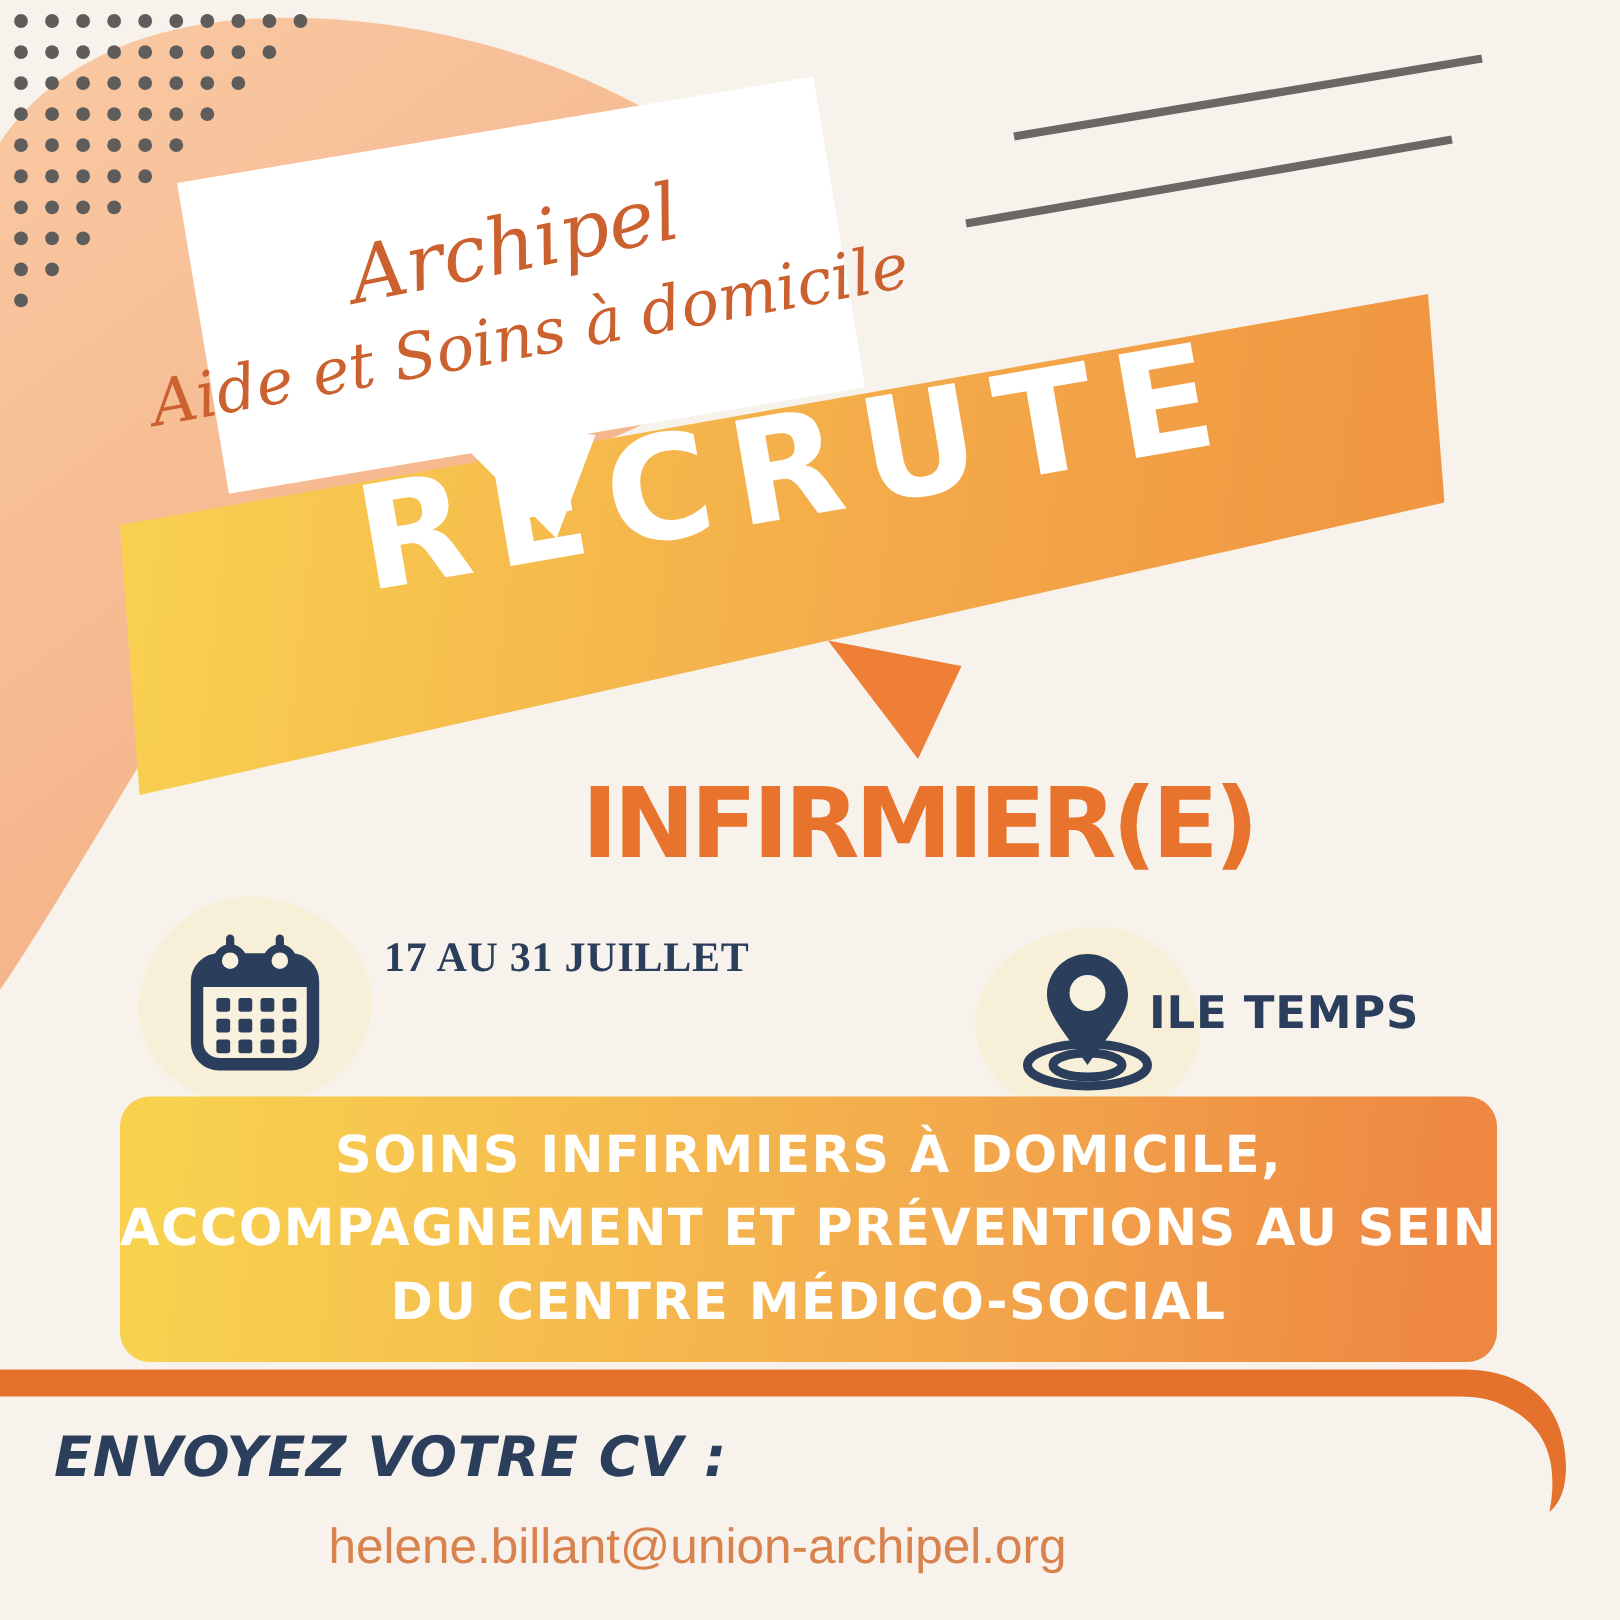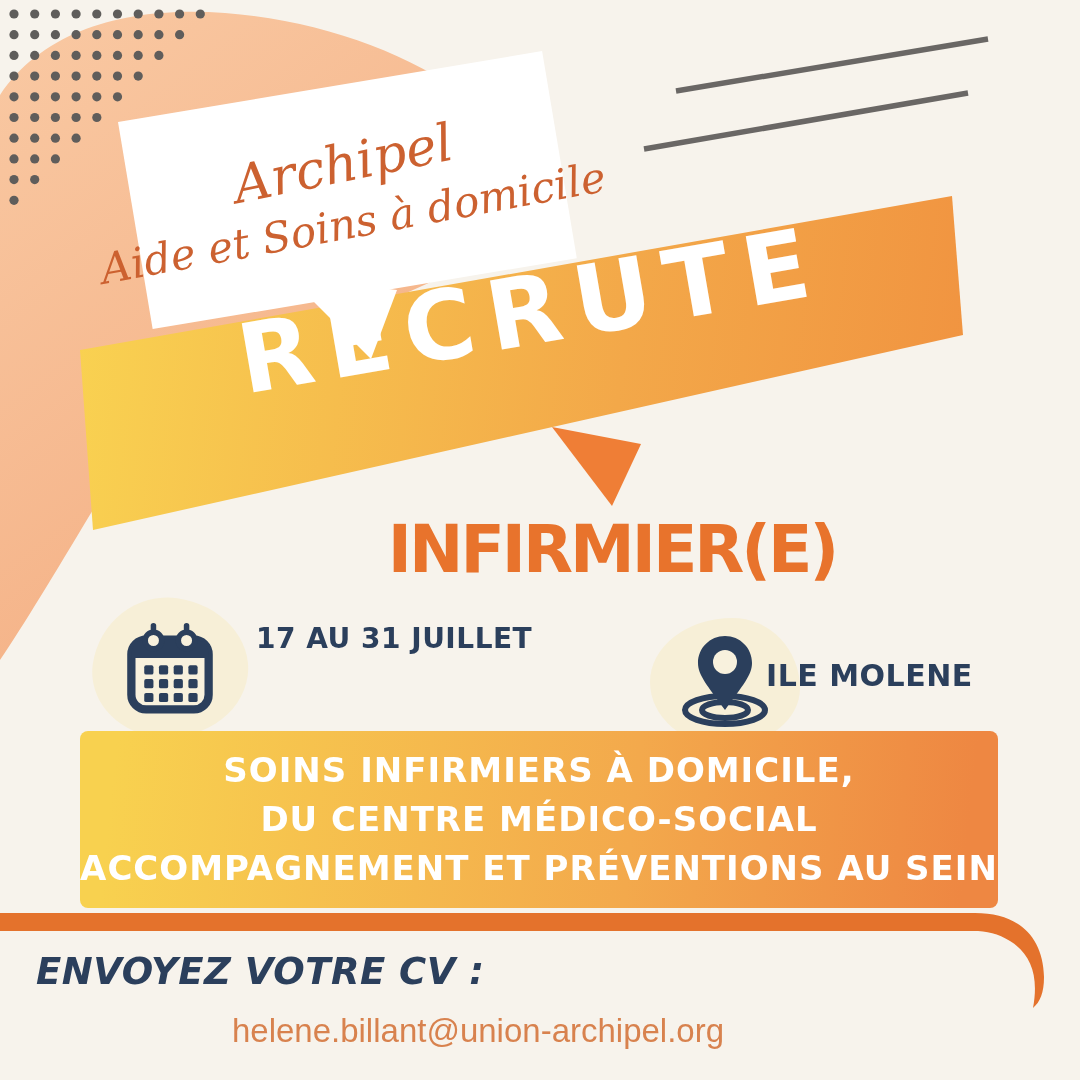--- a/index.html
+++ b/index.html
@@ -42,41 +42,41 @@
   .blob{
     z-index:2;position:absolute;background:var(--cream_blob);
   }
   #calendar-blob{left:93px;top:598px;width:155px;height:140px;border-radius:48% 52% 55% 45% / 55% 48% 52% 45%;transform:rotate(8deg);}
   #location-blob{left:650px;top:618px;width:150px;height:128px;border-radius:55% 45% 50% 50% / 50% 55% 45% 50%;}
   #calendar-icon{z-index:5;position:absolute;left:124px;top:618px;width:92px;height:102px;}
   #location-pin-icon{z-index:5;position:absolute;left:672px;top:632px;width:112px;height:96px;}
   #schedule{
     z-index:5;position:absolute;left:256px;top:616px;
     color:var(--navy);font-size:28px;font-weight:700;letter-spacing:0.5px;
-    line-height:45px;white-space:nowrap;
+    line-height:45px;white-space:nowrap;font-family:Liberation Serif, serif;
   }
   #location-label{
     z-index:5;position:absolute;left:766px;top:658px;
     color:var(--navy);font-size:30px;font-weight:700;letter-spacing:0.5px;white-space:nowrap;
   }
   #mission-box{
     z-index:5;position:absolute;left:80px;top:731px;width:918px;height:177px;
-    border-radius:8px;
+    border-radius:20px;
     background:linear-gradient(96deg,var(--box_yellow) 4%,var(--box_mid) 60%,var(--box_orange) 96%);
     display:flex;flex-direction:column;align-items:center;justify-content:center;
     color:var(--white);font-weight:700;font-size:34px;letter-spacing:1px;line-height:49px;
     text-align:center;
   }
   #mission-box div{white-space:nowrap;}
   #cv-heading{
     z-index:5;position:absolute;left:36px;top:950px;
     color:var(--navy);font-size:37px;font-weight:700;letter-spacing:0.5px;white-space:nowrap;font-style:italic;
   }
   #contact-email{
-    z-index:5;position:absolute;left:478px;top:1012px;transform:translateX(-50%);
+    z-index:5;position:absolute;left:465px;top:1012px;transform:translateX(-50%);
     color:var(--email_orange);font-size:33px;font-family:"Liberation Sans",sans-serif;
     white-space:nowrap;text-decoration:none;
   }
 </style>
 </head>
 <body>
 
 <svg id="decor-back" class="layer" viewBox="0 0 1080 1080">
   <defs>
     <linearGradient id="peachGrad" x1="0" y1="0" x2="0.6" y2="1">
@@ -198,22 +198,22 @@
   <ellipse cx="52" cy="78" rx="40" ry="14" fill="none" stroke-width="6" stroke="#2b3f5c"></ellipse>
   <ellipse cx="52" cy="78" rx="23" ry="8" fill="none" stroke-width="6" stroke="#2b3f5c"></ellipse>
   <path d="M52,4 C37,4 25,16 25,31 C25,43 34,53 52,78 C70,53 79,43 79,31 C79,16 67,4 52,4 Z" fill="#2b3f5c"></path>
   <circle cx="52" cy="30" r="12" fill="#f8f1dd"></circle>
 </svg>
 
 <div id="schedule">
   <div>17 AU 31 JUILLET</div>
 </div>
 
-<div id="location-label">ILE MOLENE</div>
+<div id="location-label">ILE TEMPS</div>
 
 <div id="mission-box">
   <div>SOINS INFIRMIERS À DOMICILE,</div>
+  <div>ACCOMPAGNEMENT ET PRÉVENTIONS AU SEIN</div>
   <div>DU CENTRE MÉDICO-SOCIAL</div>
-  <div>ACCOMPAGNEMENT ET PRÉVENTIONS AU SEIN</div>
 </div>
 
 <div id="cv-heading">ENVOYEZ VOTRE CV :</div>
 <a id="contact-email" href="#">helene.billant@union-archipel.org</a>
 
 </body></html>

